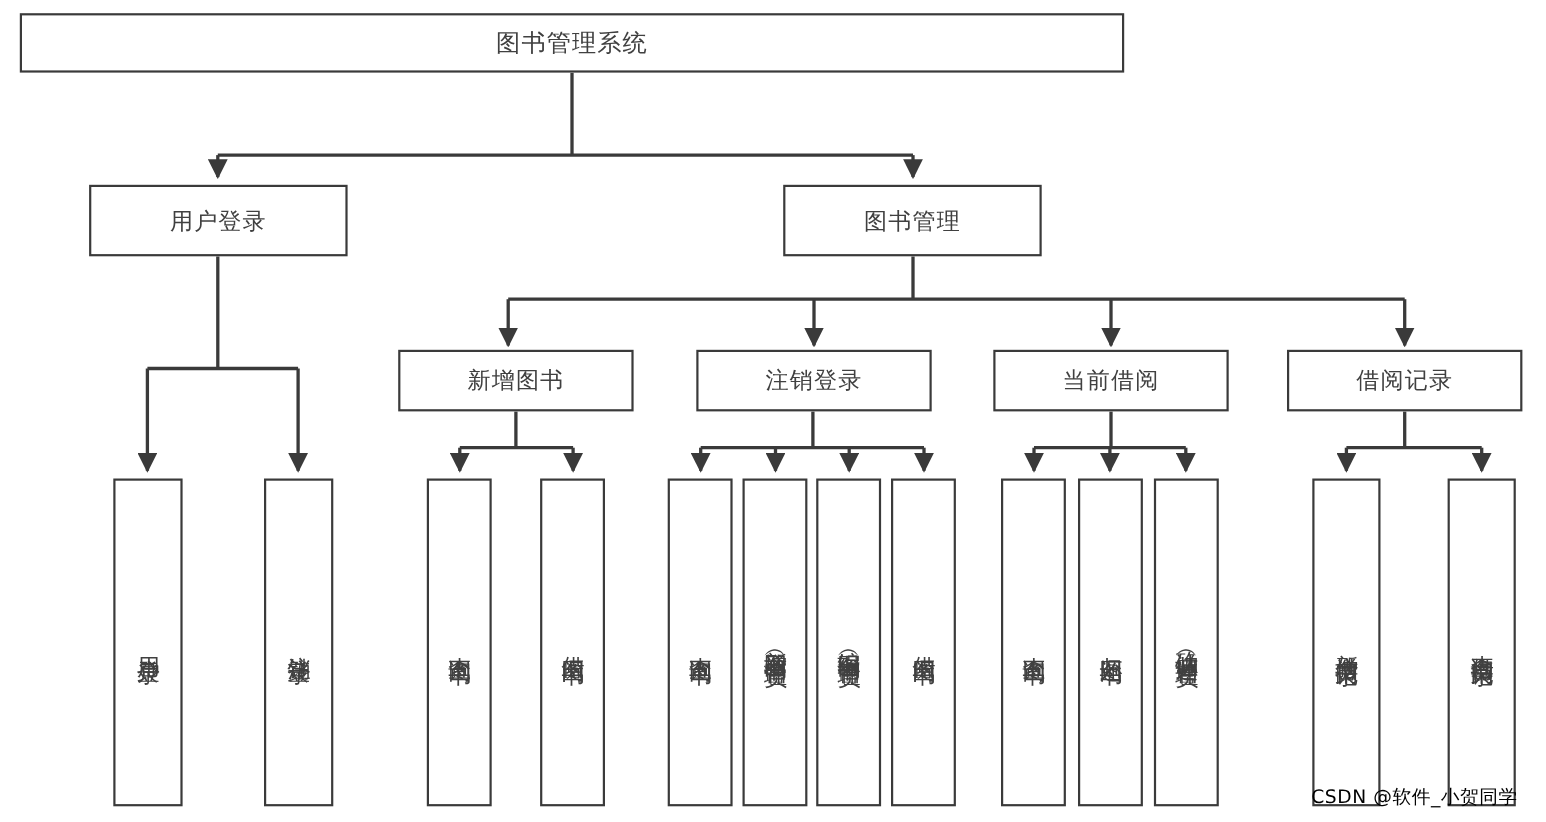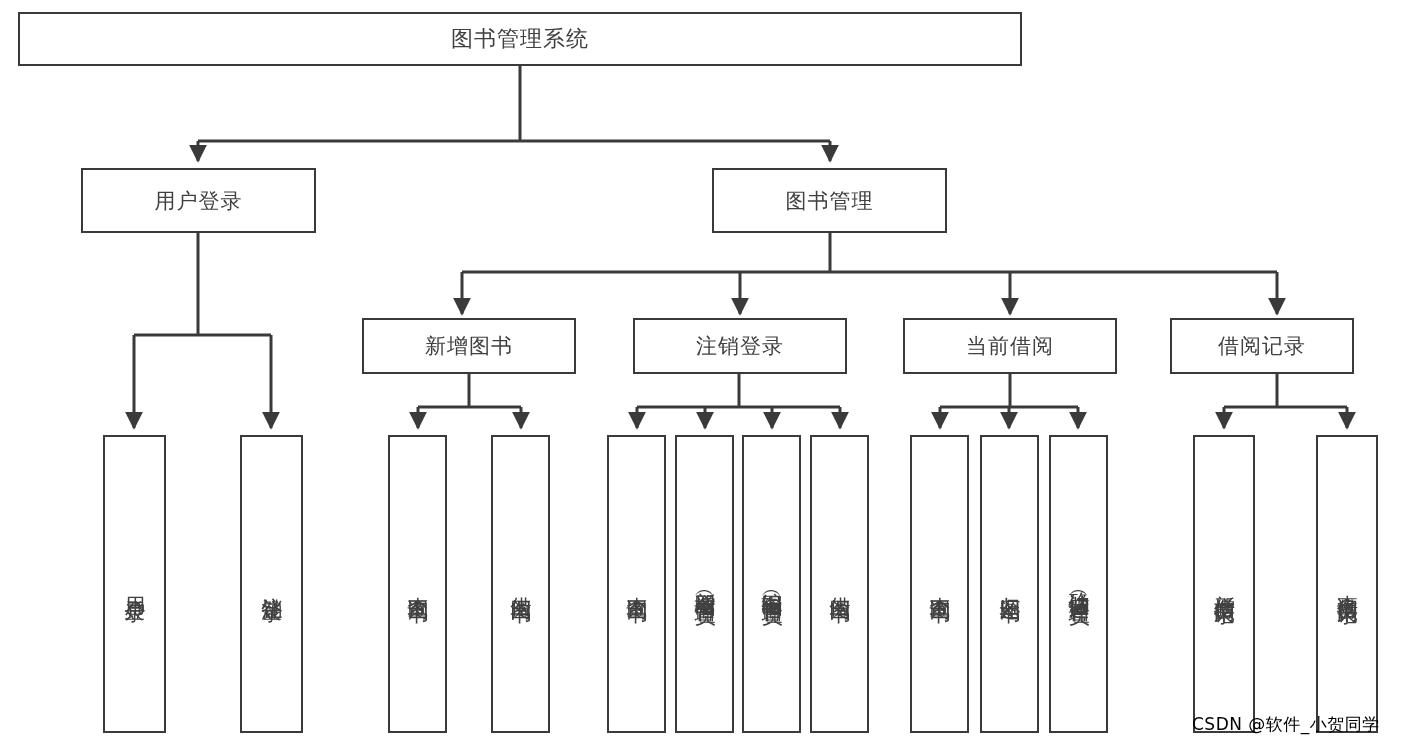--- a/index.html
+++ b/index.html
@@ -126,21 +126,21 @@
   </svg>
 
   <div class="node horizontal" id="root-node">图书管理系统</div>
 
   <div class="node horizontal" style="left:81px; top:168px; width:235px; height:65px;">用户登录</div>
   <div class="node horizontal" style="left:712px; top:168px; width:235px; height:65px;">图书管理</div>
 
   <div class="node horizontal" style="left:362px; top:318px; width:214px; height:56px;">新增图书</div>
   <div class="node horizontal" style="left:633px; top:318px; width:214px; height:56px;">注销登录</div>
   <div class="node horizontal" style="left:903px; top:318px; width:214px; height:56px;">当前借阅</div>
-  <div class="node horizontal" style="left:1170px; top:318px; width:184px; height:56px;">借阅记录</div>
+  <div class="node horizontal" style="left:1170px; top:318px; width:214px; height:56px;">借阅记录</div>
 
   <div class="node vertical" style="left:103px; top:435px; width:63px; height:298px;">
     <span class="vlabel">用户登录</span>
   </div>
   <div class="node vertical" style="left:240px; top:435px; width:63px; height:298px;">
     <span class="vlabel">注销登录</span>
   </div>
 
   <div class="node vertical" style="left:388px; top:435px; width:59px; height:298px;">
     <span class="vlabel">查询图书</span>

